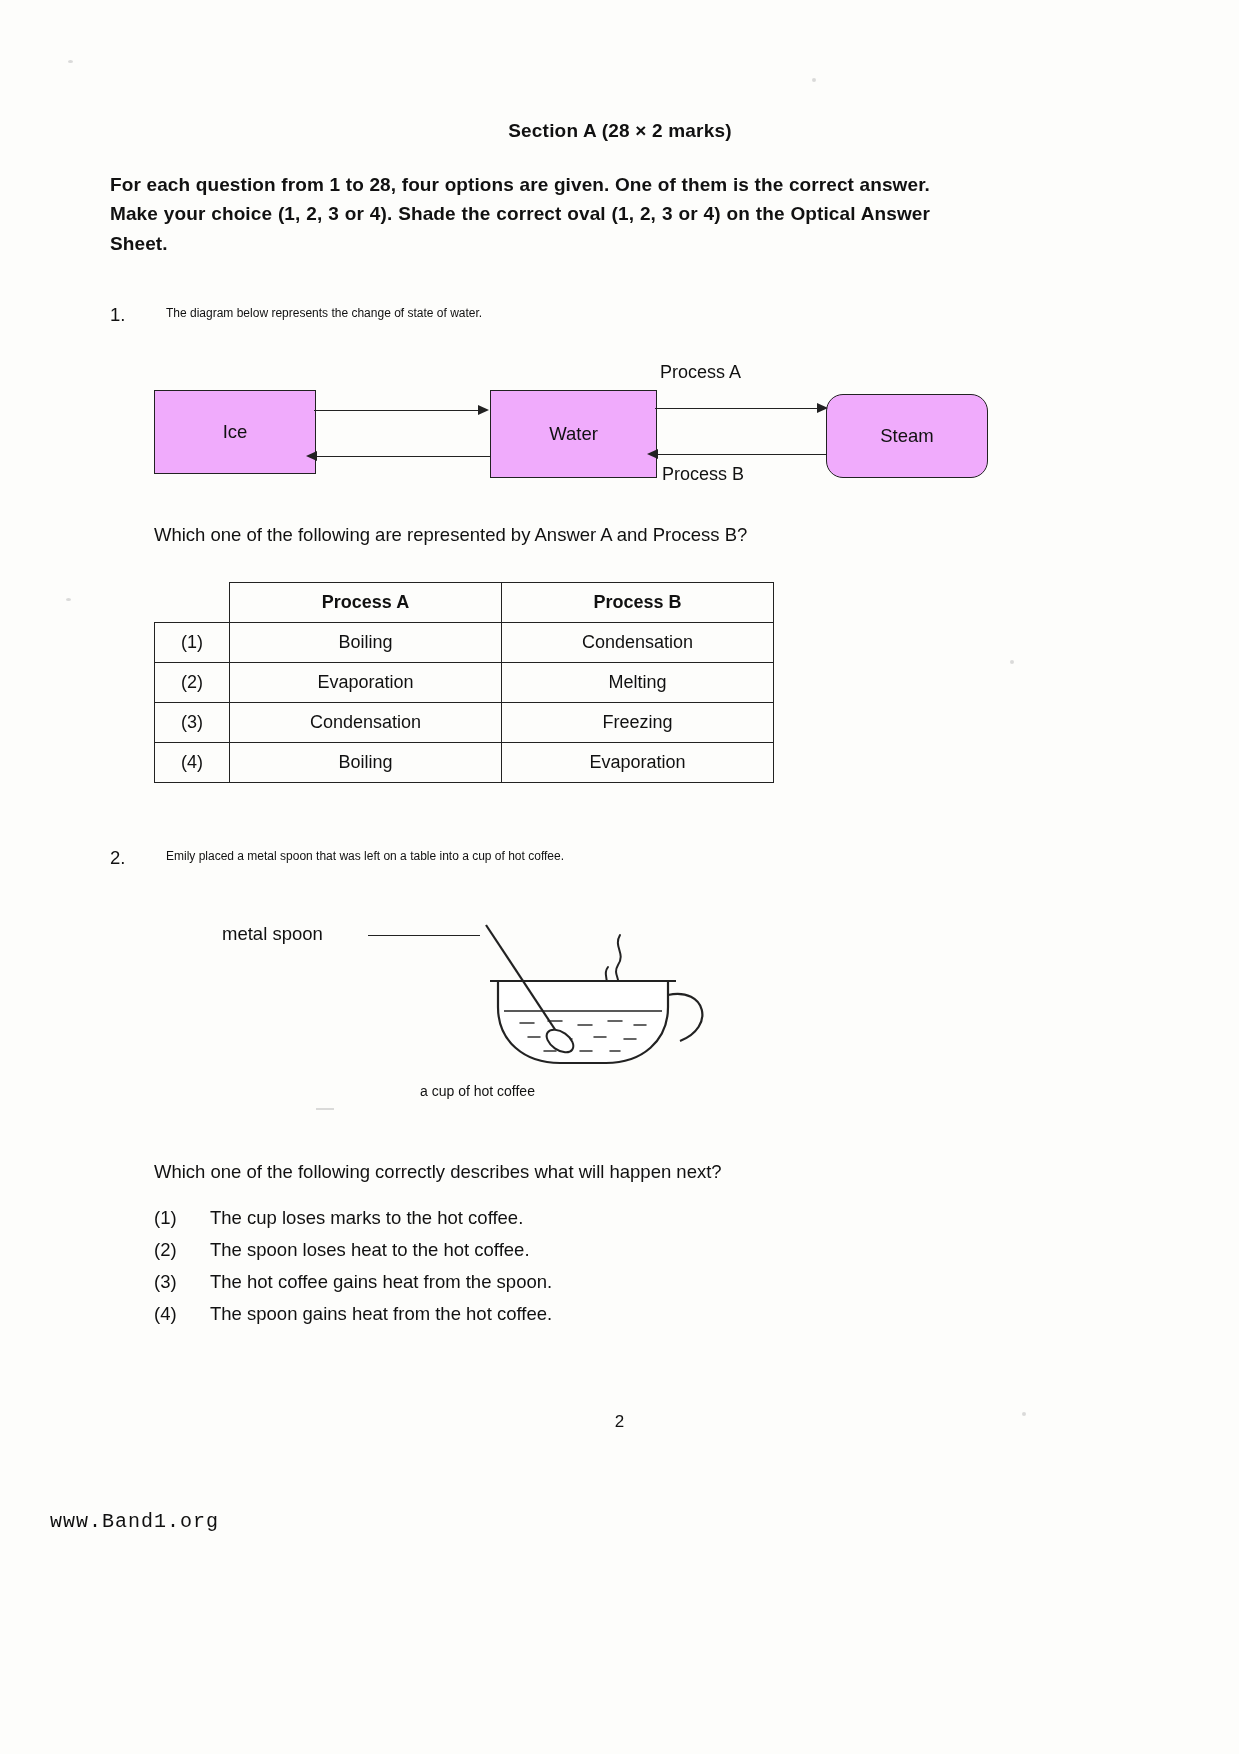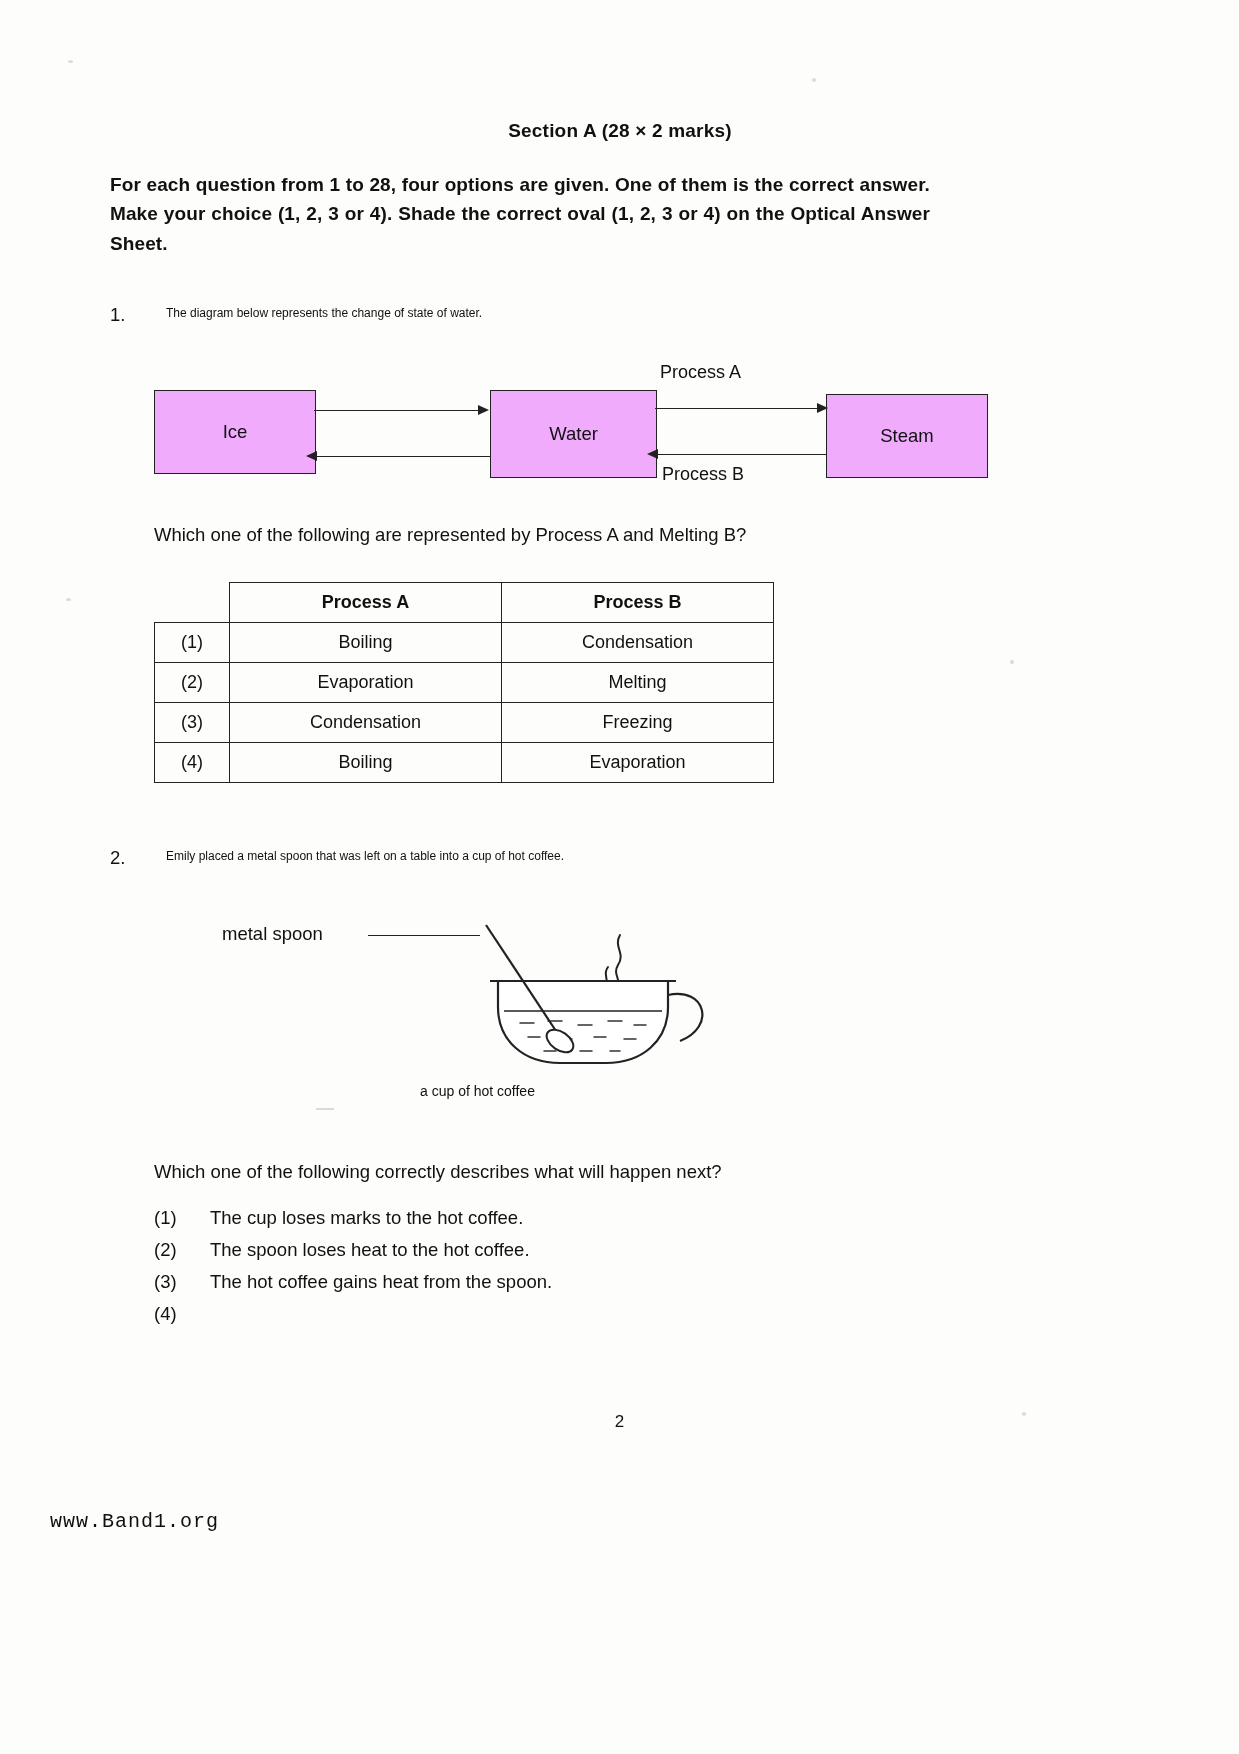--- a/index.html
+++ b/index.html
@@ -80,21 +80,21 @@
     position: absolute;
     border: 1.6px solid #222;
     display: flex;
     align-items: center;
     justify-content: center;
     font-size: 18.5px;
     background: #f0abfc;
   }
   .box-ice   { left: 0px;   top: 22px; width: 160px; height: 82px; }
   .box-water { left: 336px; top: 22px; width: 165px; height: 86px; }
-  .box-steam { left: 672px; top: 26px; width: 160px; height: 82px; }
+  .box-steam { left: 672px; top: 26px; width: 160px; height: 82px; border-radius: 17px; }
 
   .arrow-line {
     position: absolute;
     height: 0;
     border-top: 1.4px solid #222;
   }
   .arrow-head {
     position: absolute;
     width: 0; height: 0;
     border-top: 5px solid transparent;
@@ -223,21 +223,21 @@
 
       <div class="arrow-line" style="left:501px; top:40px; width:164px;"></div>
       <div class="arrow-head ah-right" style="left:663px; top:35px;"></div>
       <div class="proc-label" style="left:506px; top:-6px;">Process A</div>
 
       <div class="arrow-line" style="left:501px; top:86px; width:172px;"></div>
       <div class="arrow-head ah-left" style="left:493px; top:81px;"></div>
       <div class="proc-label" style="left:508px; top:96px;">Process B</div>
     </div>
 
-    <div class="sub-q" style="margin-top:26px;">Which one of the following are represented by Process A and Melting B?</div>
+    <div class="sub-q" style="margin-top:26px;">Which one of the following are represented by Answer A and Process B?</div>
 
     <div class="ans-table-wrap">
       <table class="ans-table">
         <thead>
           <tr>
             <th class="opt-col"></th>
             <th>Process A</th>
             <th>Process B</th>
           </tr>
         </thead>
@@ -320,20 +320,21 @@
       <li>
         <span class="lbl">(2)</span>
         <span>The spoon loses heat to the hot coffee.</span>
       </li>
       <li>
         <span class="lbl">(3)</span>
         <span>The hot coffee gains heat from the spoon.</span>
       </li>
       <li>
         <span class="lbl">(4)</span>
+        <span>The spoon gains heat from the hot coffee.</span>
       </li>
     </ol>
 
   </div>
 
   <div class="page-number">2</div>
   <div class="footer-url">www.Band1.org</div>
 
 </div>
 

